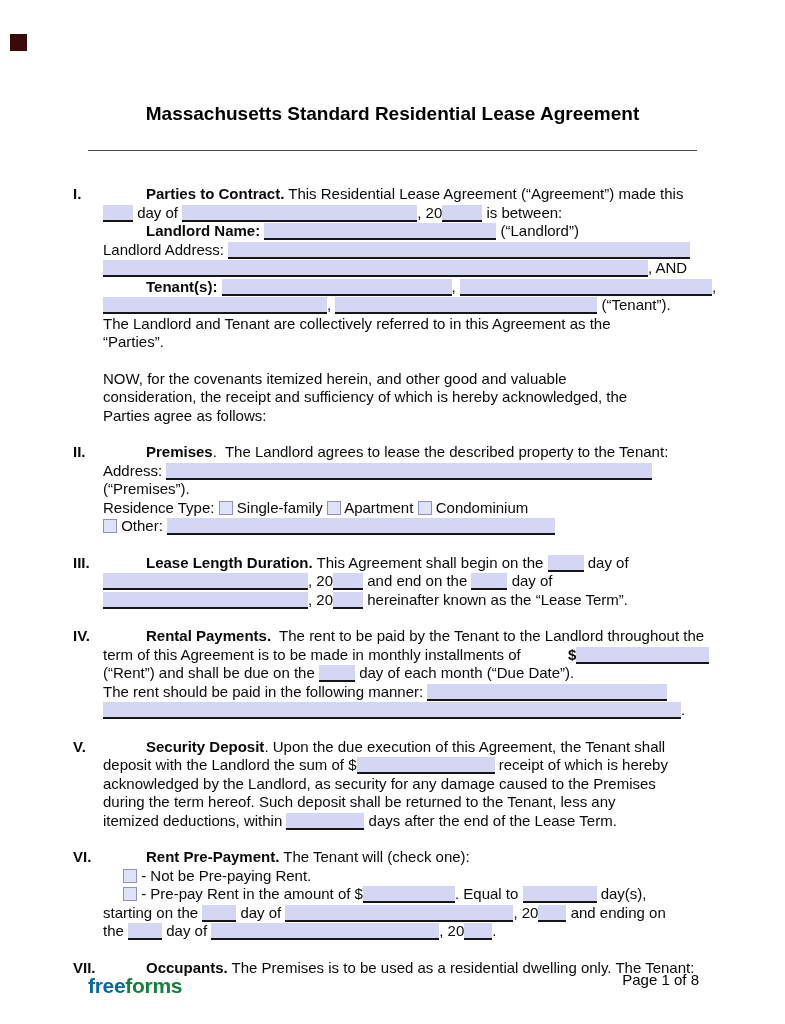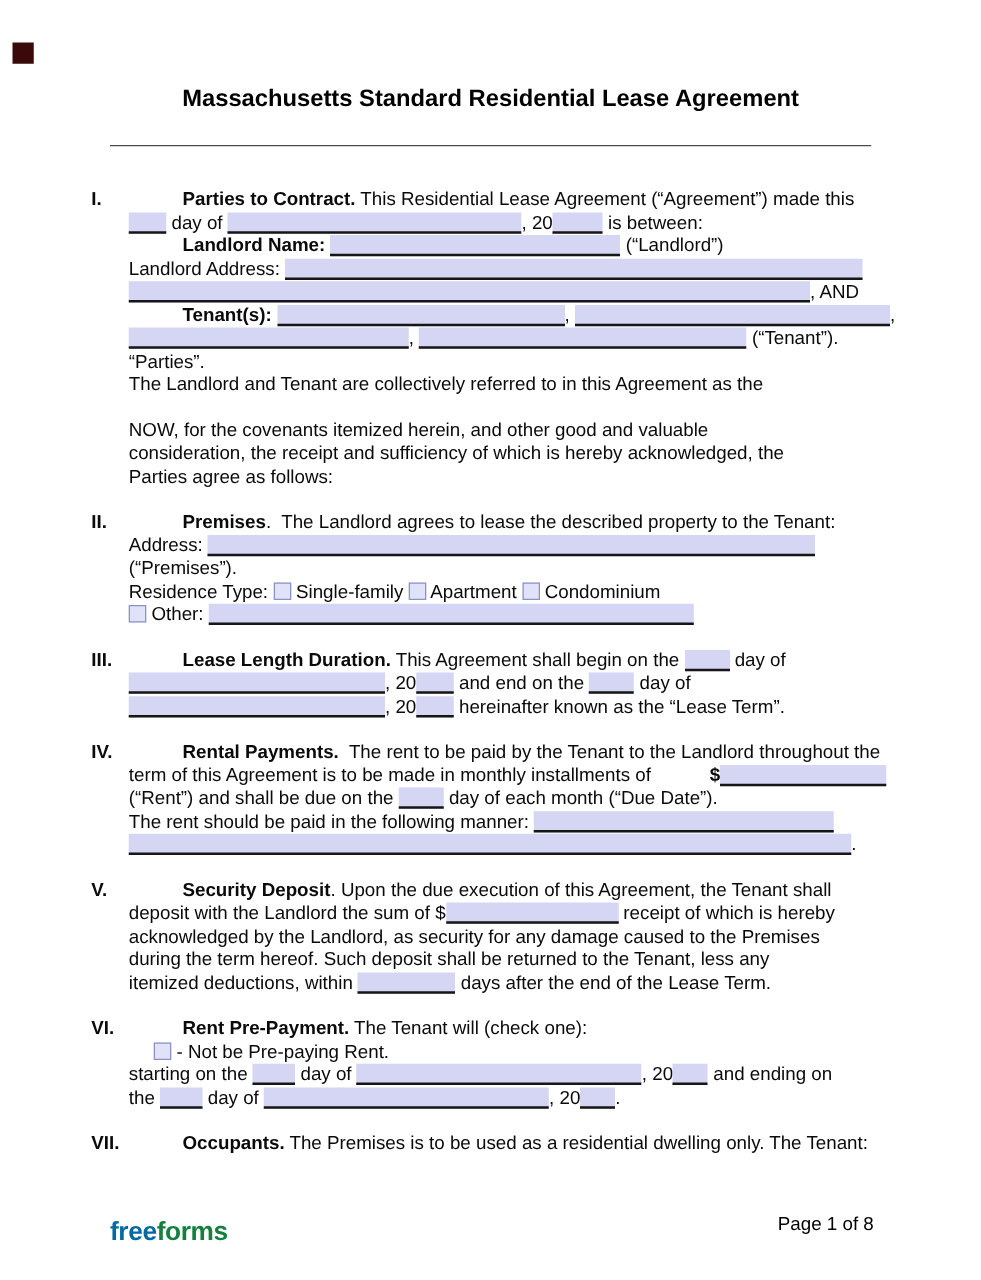--- a/index.html
+++ b/index.html
@@ -10,21 +10,21 @@
     font-family:"Liberation Sans", sans-serif;
     color:#0a0a0a;
     overflow:hidden;
   }
   .corner-marker{
     position:absolute;left:10px;top:34px;width:17px;height:17px;
     background:var(--marker-color,#3a0a0a);
   }
   .doc{position:relative;padding:0 85px;}
   h1.title{
-    margin:0;padding-top:68px;
+    margin:0;padding-top:102px;
     font-size:19px;line-height:24px;font-weight:bold;
     text-align:center;color:#000;
   }
   .title-rule{
     border:none;border-top:1px solid #4a4a4a;
     margin:24px 0 0 3px;width:609px;height:0;
   }
   .body-area{margin-top:34px;}
   .block{margin-bottom:18px;}
   .section{position:relative;padding-left:18px;width:597px;}
@@ -75,22 +75,22 @@
     <div class="body-area">
         <div class="block section">
           <span class="numeral">I.</span>
           <div class="line"><span class="bold">Parties to Contract.</span><span> This Residential Lease Agreement (“Agreement”) made this</span></div>
           <div class="line"><span class="field" style="width: 30px;"></span><span> day of </span><span class="field" style="width: 235px;"></span><span>, 20</span><span class="field" style="width: 40px;"></span><span> is between:</span></div>
           <div class="line"><span class="bold">Landlord Name: </span><span class="field" style="width: 232px;"></span><span> (“Landlord”)</span></div>
           <div class="line"><span>Landlord Address: </span><span class="field" style="width: 462px;"></span></div>
           <div class="line"><span class="field" style="width: 545px;"></span><span>, AND</span></div>
           <div class="line"><span class="bold">Tenant(s): </span><span class="field" style="width: 230px;"></span><span>, </span><span class="field" style="width: 252px;"></span><span>,</span></div>
           <div class="line"><span class="field" style="width: 224px;"></span><span>, </span><span class="field" style="width: 262px;"></span><span> (“Tenant”).</span></div>
+          <div class="line"><span>The Landlord and Tenant are collectively referred to in this Agreement as the</span></div>
           <div class="line"><span>“Parties”.</span></div>
-          <div class="line"><span>The Landlord and Tenant are collectively referred to in this Agreement as the</span></div>
         </div>
         <div class="block section">
           <div class="line"><span>NOW, for the covenants itemized herein, and other good and valuable</span></div>
           <div class="line"><span>consideration, the receipt and sufficiency of which is hereby acknowledged, the</span></div>
           <div class="line"><span>Parties agree as follows:</span></div>
         </div>
         <div class="block section">
           <span class="numeral">II.</span>
           <div class="line"><span class="bold">Premises</span><span>.  The Landlord agrees to lease the described property to the Tenant:</span></div>
           <div class="line"><span>Address: </span><span class="field" style="width: 486px;"></span></div>
@@ -117,20 +117,21 @@
           <div class="line"><span class="bold">Security Deposit</span><span>. Upon the due execution of this Agreement, the Tenant shall</span></div>
           <div class="line"><span>deposit with the Landlord the sum of $</span><span class="field" style="width: 138px;"></span><span> receipt of which is hereby</span></div>
           <div class="line"><span>acknowledged by the Landlord, as security for any damage caused to the Premises</span></div>
           <div class="line"><span>during the term hereof. Such deposit shall be returned to the Tenant, less any</span></div>
           <div class="line"><span>itemized deductions, within </span><span class="field" style="width: 78px;"></span><span> days after the end of the Lease Term.</span></div>
         </div>
         <div class="block section">
           <span class="numeral">VI.</span>
           <div class="line"><span class="bold">Rent Pre-Payment.</span><span> The Tenant will (check one):</span></div>
           <div class="line" style="padding-left: 20px;"><span class="checkbox"></span><span> - Not be Pre-paying Rent.</span></div>
+          <div class="line" style="padding-left: 20px;"><span class="checkbox"></span><span> - Pre-pay Rent in the amount of $</span><span class="field" style="width: 92px;"></span><span>. Equal to </span><span class="field" style="width: 74px;"></span><span> day(s),</span></div>
           <div class="line"><span>starting on the </span><span class="field" style="width: 34px;"></span><span> day of </span><span class="field" style="width: 228px;"></span><span>, 20</span><span class="field" style="width: 28px;"></span><span> and ending on</span></div>
           <div class="line"><span>the </span><span class="field" style="width: 34px;"></span><span> day of </span><span class="field" style="width: 228px;"></span><span>, 20</span><span class="field" style="width: 28px;"></span><span>.</span></div>
         </div>
         <div class="block section">
           <span class="numeral">VII.</span>
           <div class="line"><span class="bold">Occupants.</span><span> The Premises is to be used as a residential dwelling only. The Tenant:</span></div>
         </div>
       </div>
   </div>
 

